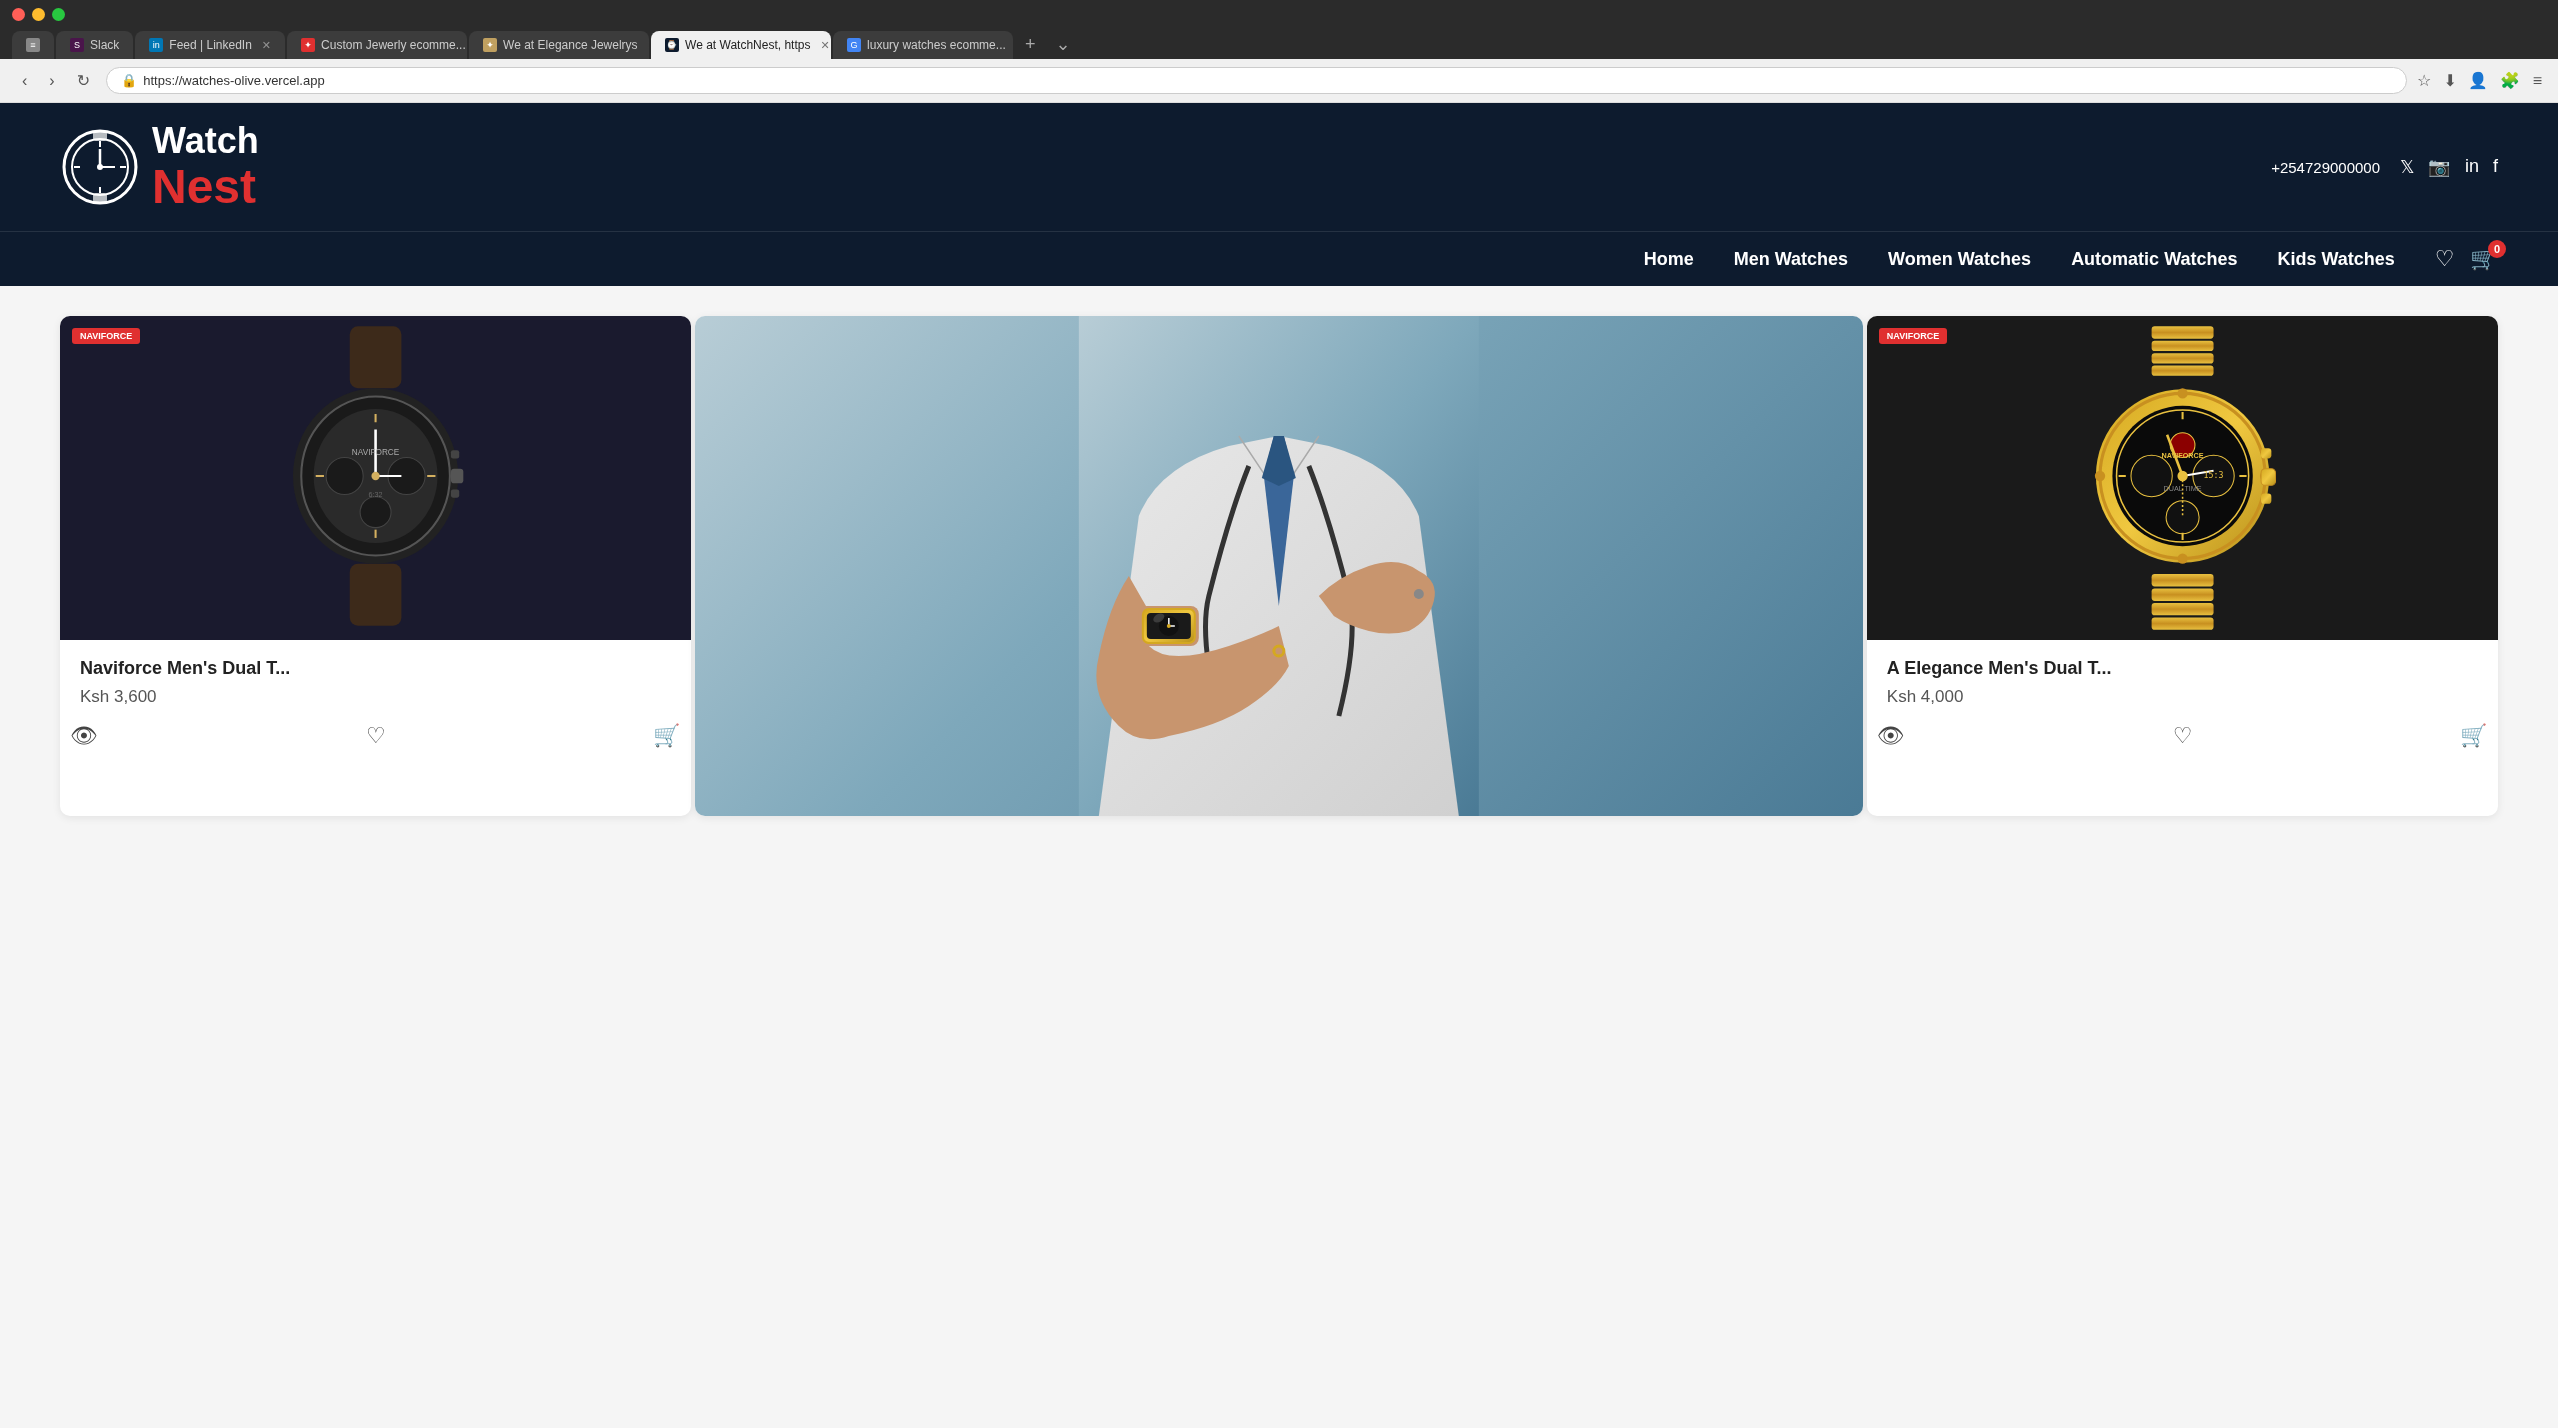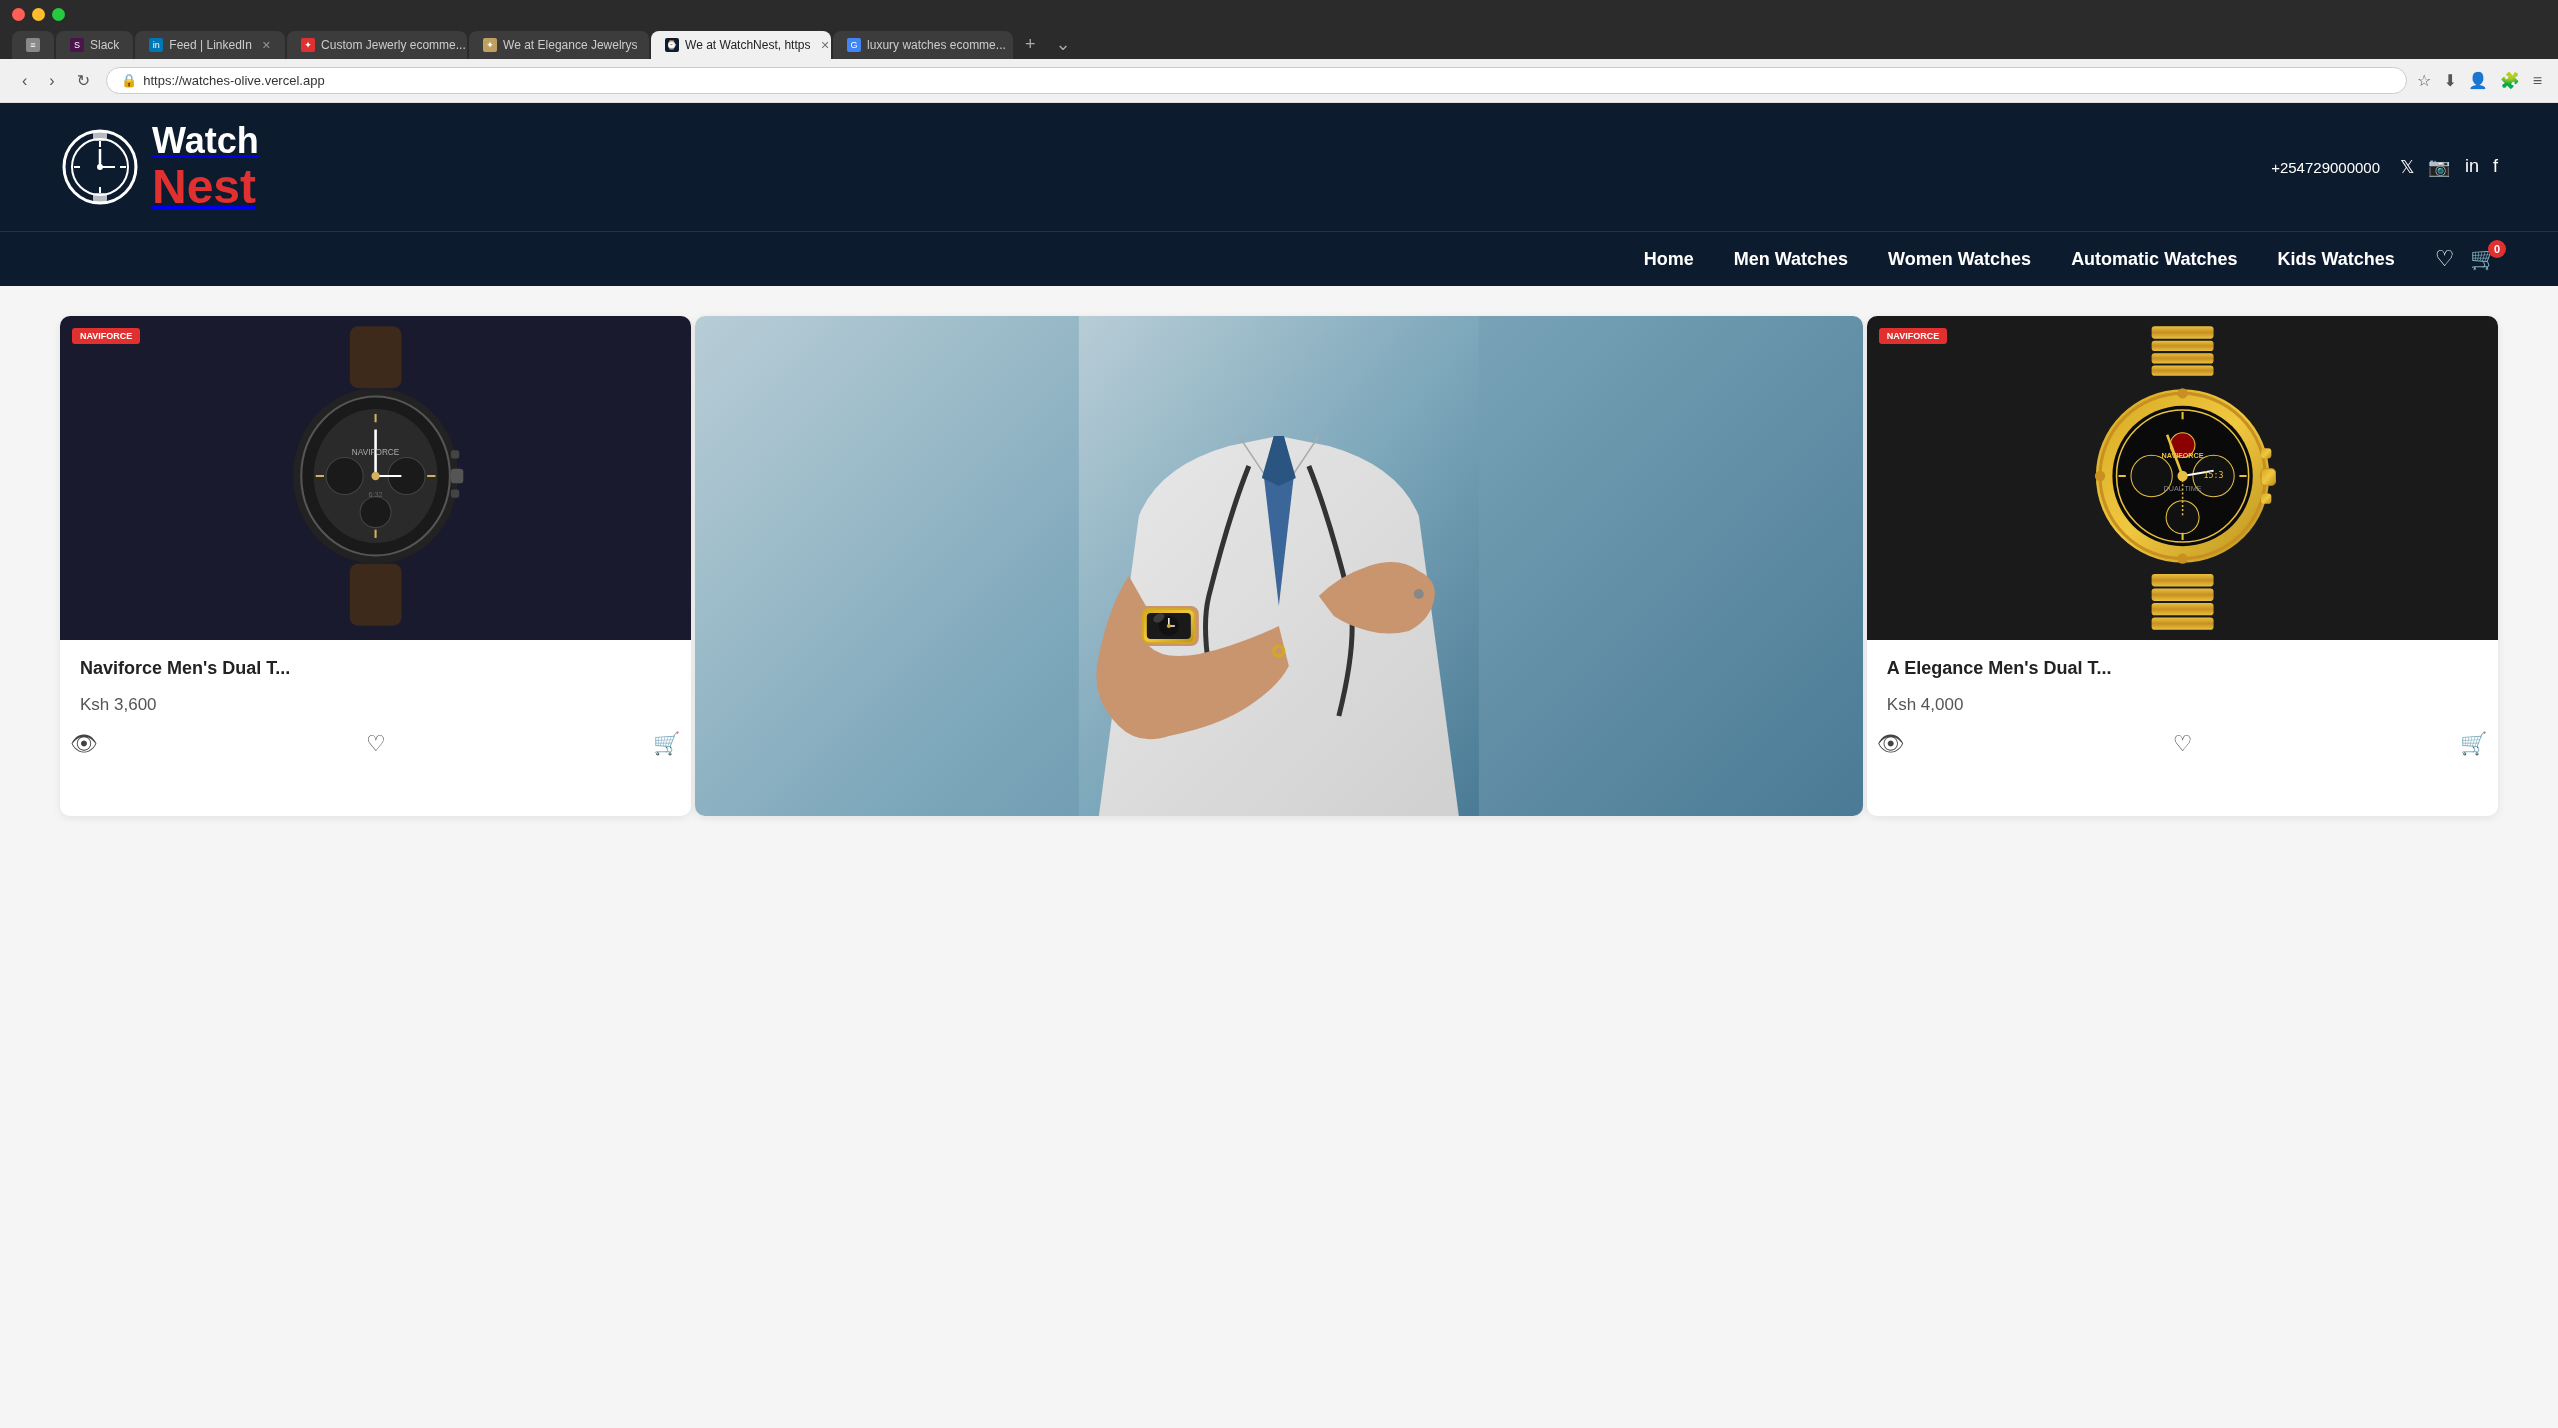--- a/index.html
+++ b/index.html
@@ -116,21 +116,20 @@
       gap: 40px;
     }
     .site-logo {
       display: flex;
       align-items: center;
       gap: 12px;
       text-decoration: none;
     }
     .logo-text {
       line-height: 1.1;
-      text-decoration: underline;
     }
     .logo-text-watch {
       font-size: 36px;
       font-weight: 800;
       color: white;
     }
     .logo-text-nest {
       font-size: 48px;
       font-weight: 800;
       color: #e03030;
@@ -229,21 +228,21 @@
       overflow: hidden;
       box-shadow: 0 2px 8px rgba(0,0,0,0.08);
     }
     .product-card-body {
       padding: 18px 20px 16px;
     }
     .product-card-title {
       font-size: 18px;
       font-weight: 700;
       color: #222;
-      margin-bottom: 16px;
+      margin-bottom: 8px;
     }
     .product-card-price {
       font-size: 17px;
       color: #555;
       margin-bottom: 0;
     }
     .product-card-actions {
       display: flex;
       align-items: center;
       justify-content: space-between;

